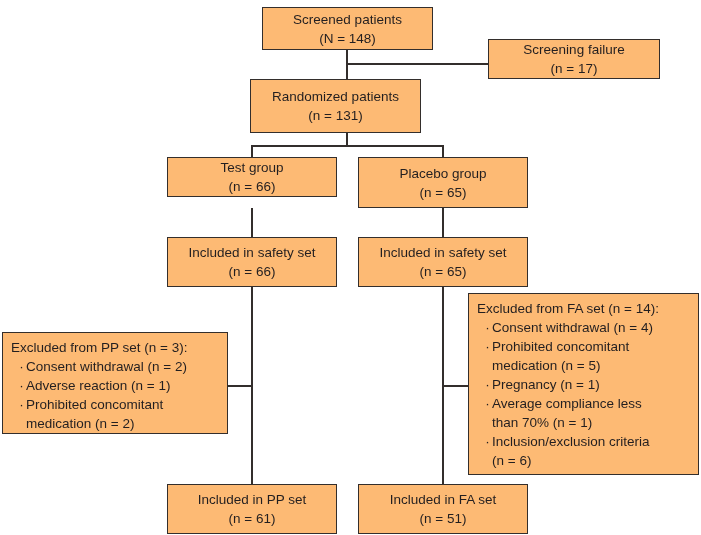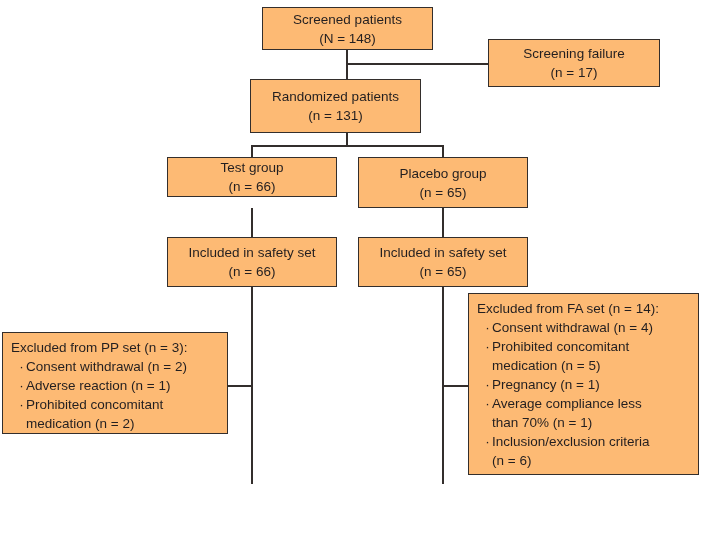--- a/index.html
+++ b/index.html
@@ -61,21 +61,21 @@
   <div class="line" style="left:251px; top:287px; width:1.5px; height:197px;"></div>
   <div class="line" style="left:442px; top:287px; width:1.5px; height:197px;"></div>
   <div class="line" style="left:228px; top:385px; width:24px; height:1.5px;"></div>
   <div class="line" style="left:443px; top:385px; width:25px; height:1.5px;"></div>
 
   <div class="box center2" style="left:262px; top:7px; width:171px; height:43px;">
     <span>Screened patients</span>
     <span>(N = 148)</span>
   </div>
 
-  <div class="box center2" style="left:488px; top:39px; width:172px; height:48px;justify-content:center;">
+  <div class="box center2" style="left:488px; top:39px; width:172px; height:40px;justify-content:center;">
     <span>Screening failure</span>
     <span>(n = 17)</span>
   </div>
 
   <div class="box center2" style="left:250px; top:79px; width:171px; height:54px;">
     <span>Randomized patients</span>
     <span>(n = 131)</span>
   </div>
 
   <div class="box center2" style="left:167px; top:157px; width:170px; height:40px;">
@@ -139,15 +139,23 @@
 than 70% (n = 1)</span>
         </div>
         <div class="bullet-item">
           <span class="bullet">·</span>
           <span class="bullet-text">Inclusion/exclusion criteria
 (n = 6)</span>
         </div>
       </div>
   </div>
 
+  <div class="box center2" style="left:167px; top:484px; width:170px; height:50px;">
+    <span>Included in PP set</span>
+    <span>(n = 61)</span>
+  </div>
 
+  <div class="box center2" style="left:358px; top:484px; width:170px; height:50px;">
+    <span>Included in FA set</span>
+    <span>(n = 51)</span>
+  </div>
 
 </div>
 
 </body></html>

